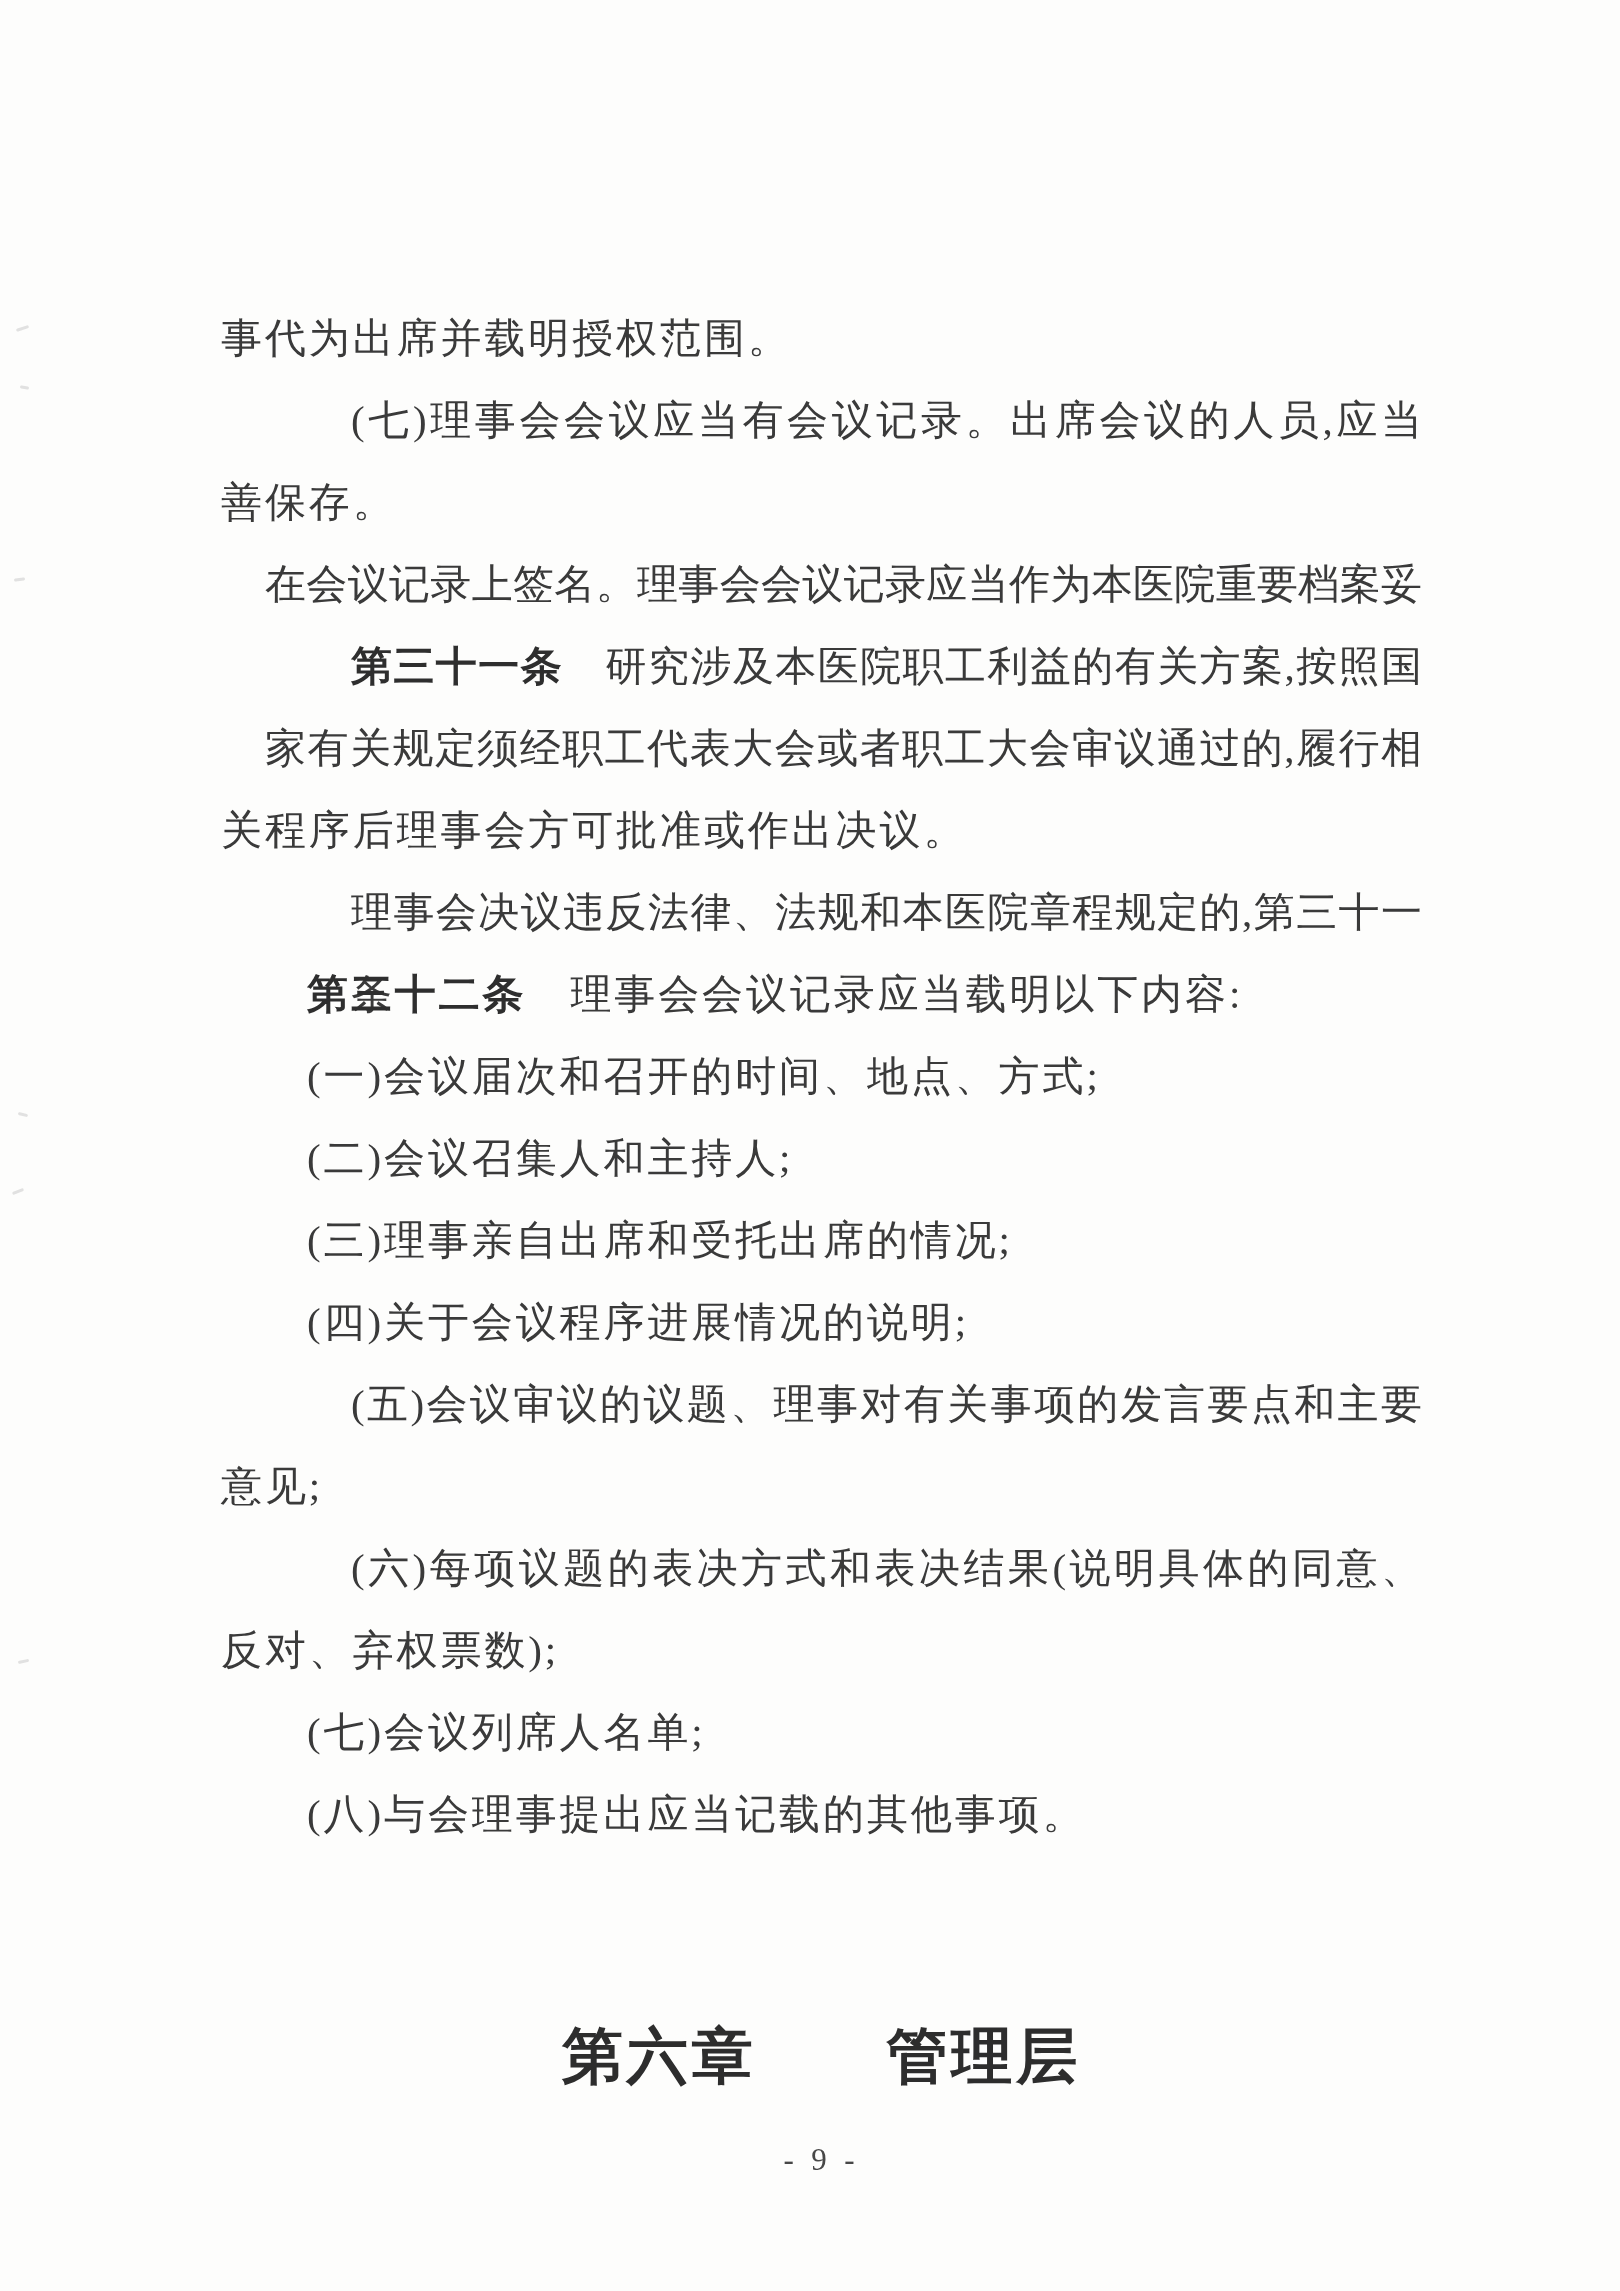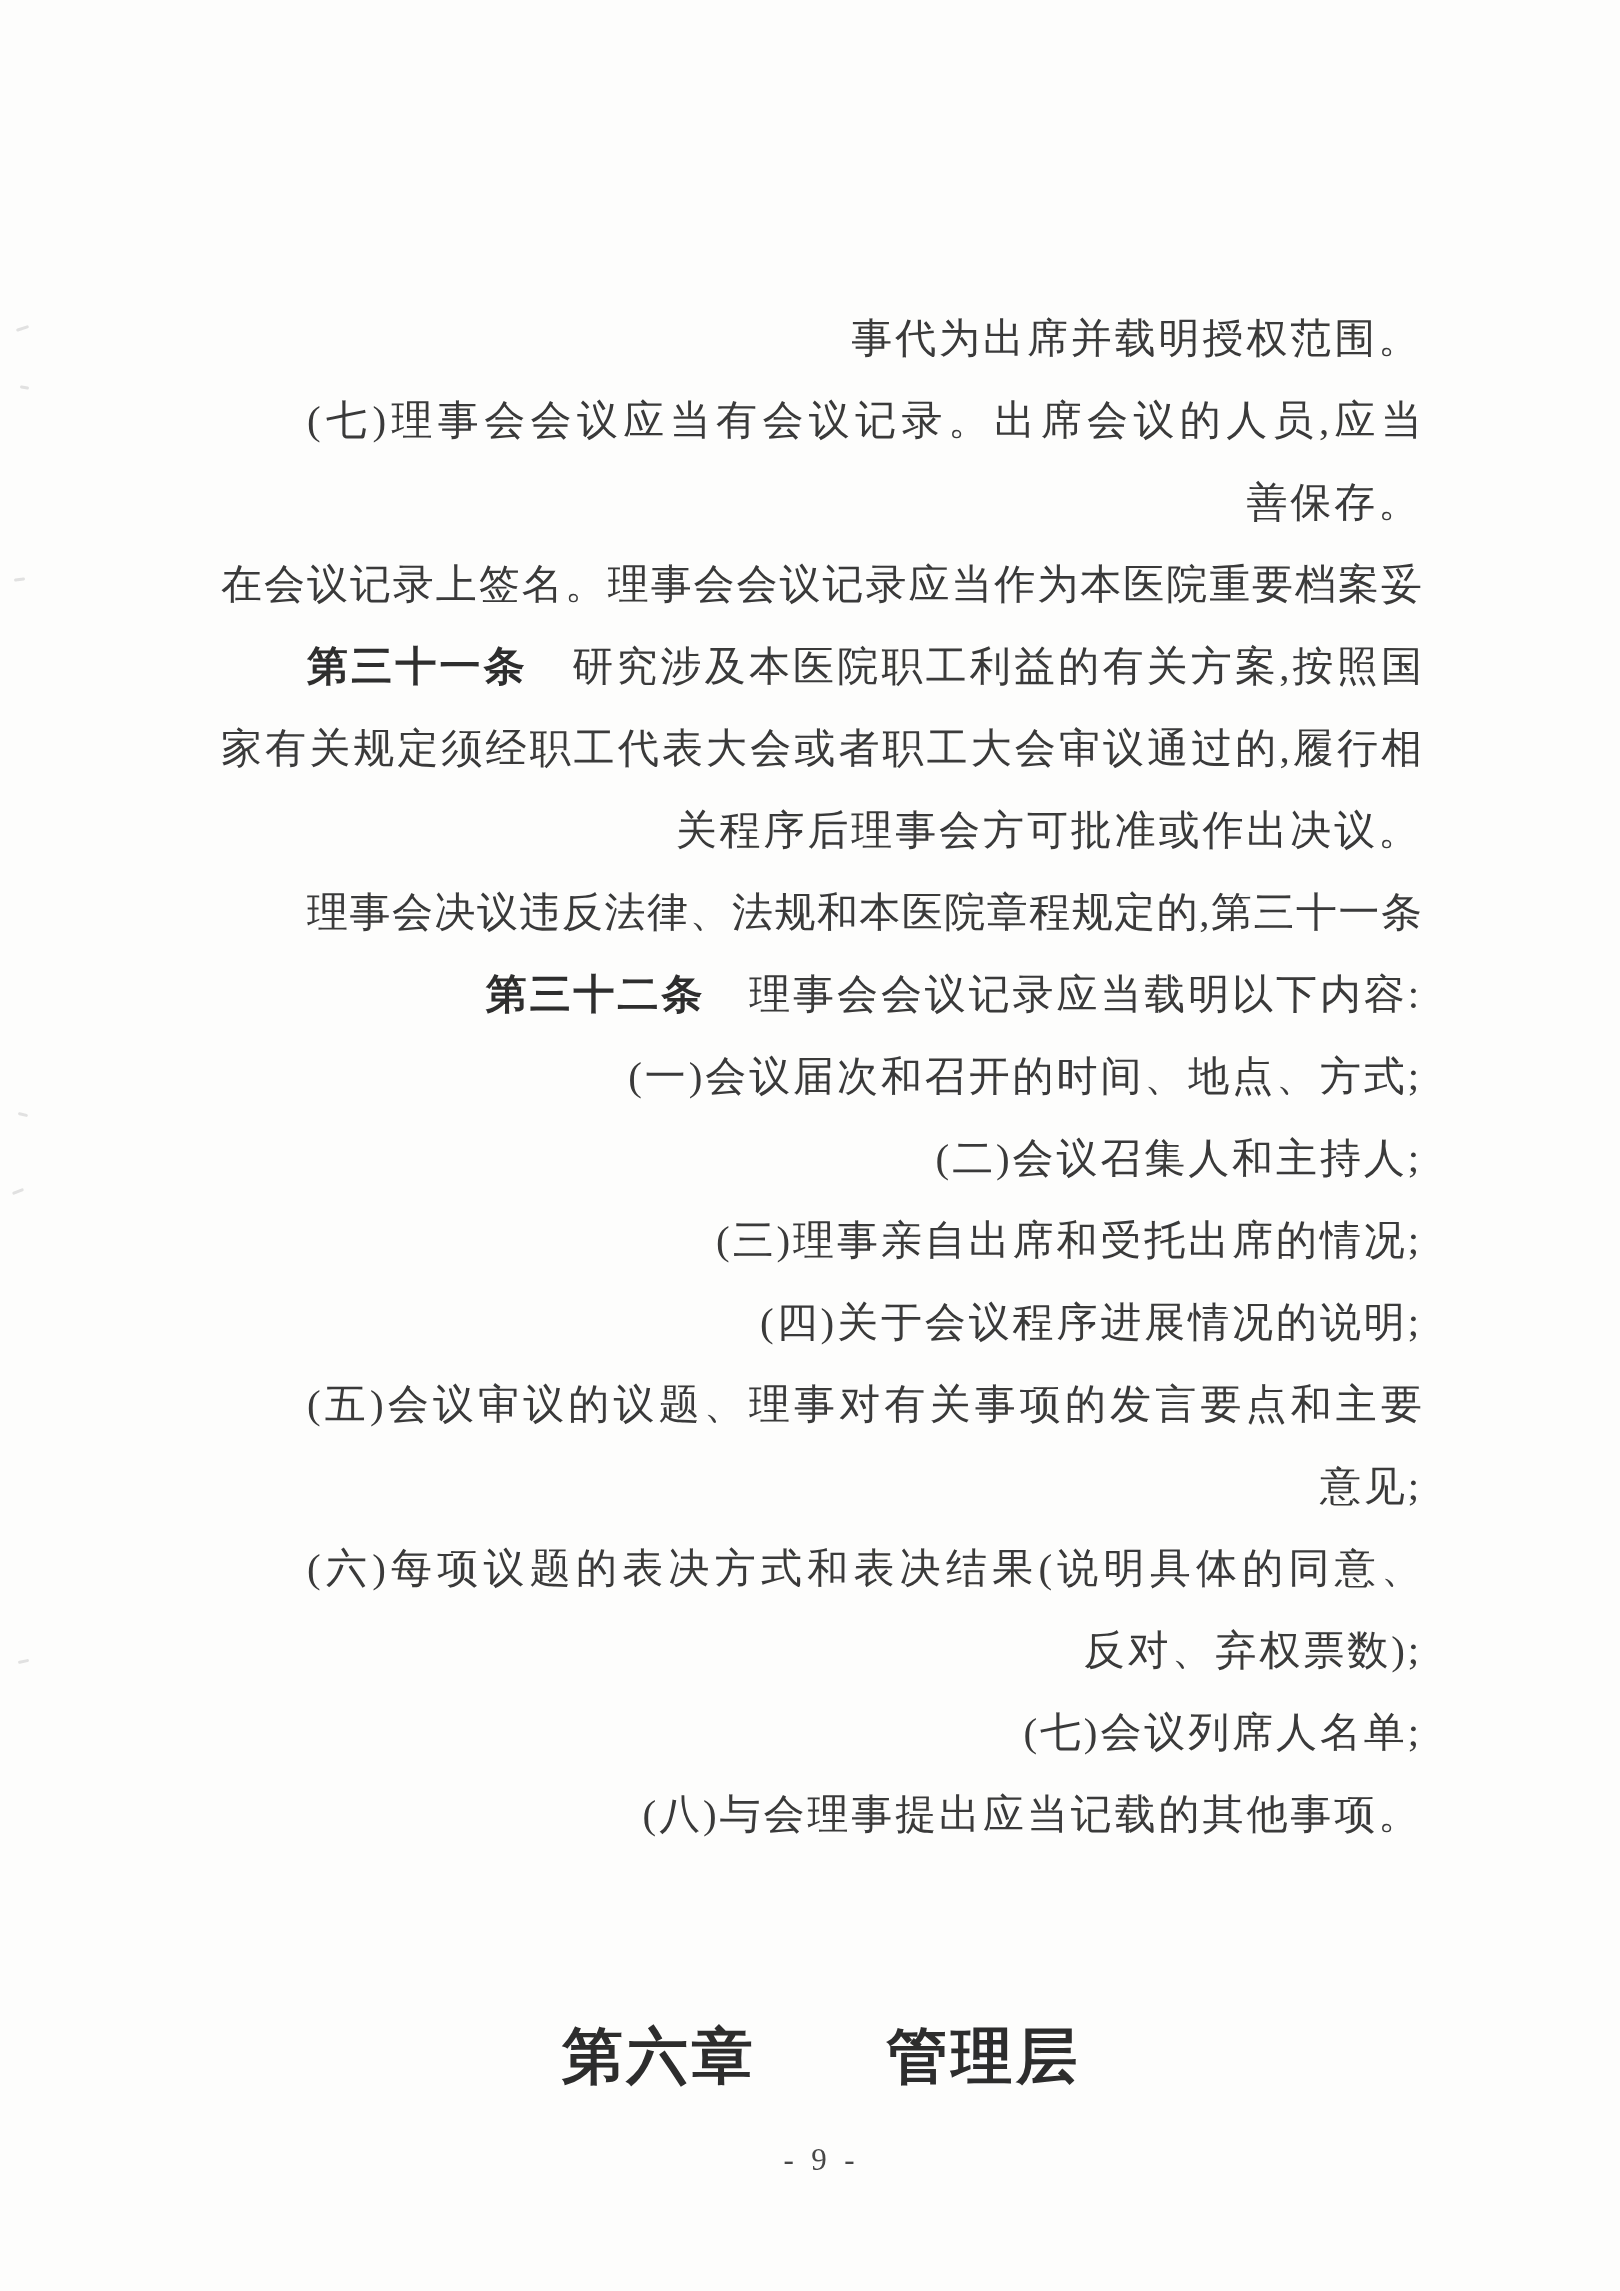--- a/index.html
+++ b/index.html
@@ -23,30 +23,31 @@
     position: absolute;
     left: 221px;
     top: 297px;
     width: 1201px;
   }
   .line {
     height: 82px;
     line-height: 82px;
     font-size: 41px;
     letter-spacing: 2.9px;
-    text-align: right;
+    text-align: left;
     white-space: normal;
   }
   .line.indent {
     padding-left: 86px;
   }
   .line.fill {
     letter-spacing: 0;
     text-align: justify;
     text-align-last: justify;
+    margin-left: 44px;
   }
   .seg-bold {
     font-weight: 700;
     font-family: Liberation Mono, monospace;
     color: #2e2e2e;
   }
   .chapter-heading {
     position: absolute;
     left: 221px;
     top: 2021px;

